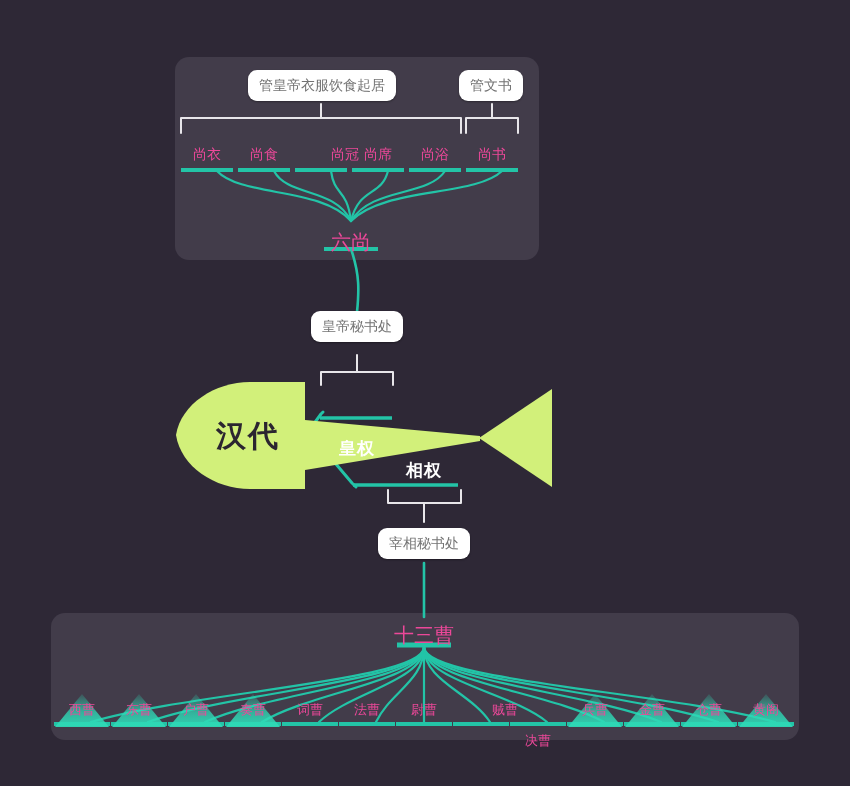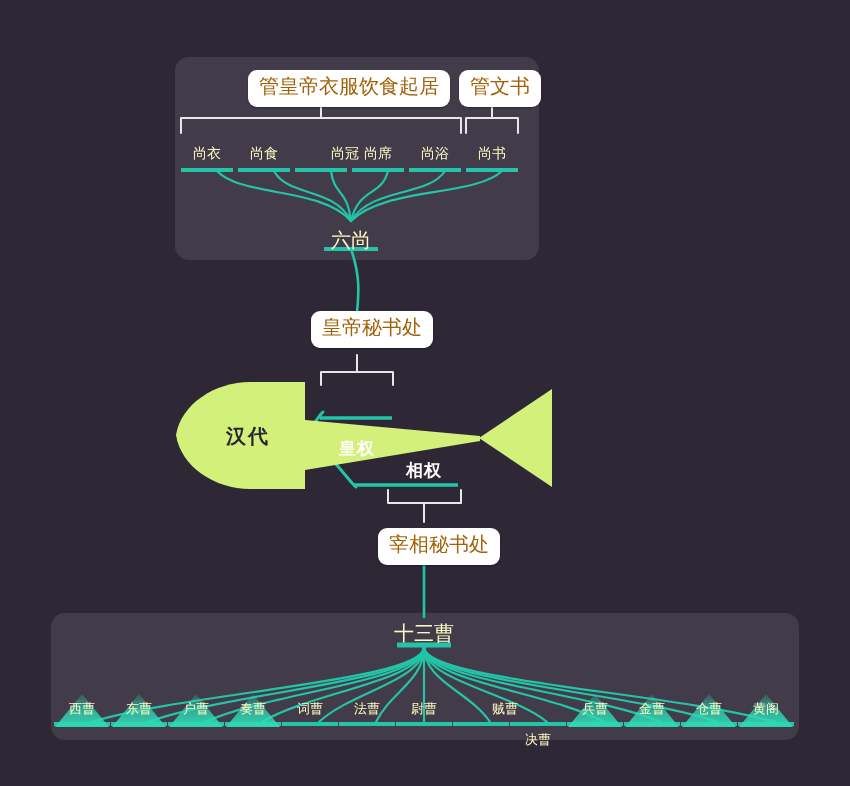--- a/index.html
+++ b/index.html
@@ -18,58 +18,56 @@
     border-radius:14px;
   }
   #panel-top{left:175px;top:57px;width:364px;height:203px;}
   #panel-bottom{left:51px;top:613px;width:748px;height:127px;}
 
   svg.layer{position:absolute;left:0;top:0;width:850px;height:786px;overflow:visible;pointer-events:none;}
 
   .chip{
     position:absolute;
     background:#ffffff;
-    color:#a16207;
+    color:#737373;
     border-radius:9px;
-    font-size:20px;
+    font-size:14px;
     line-height:1;
     padding:8px 11px 9px 11px;
     white-space:nowrap;
     box-shadow:0 1px 2px rgba(0,0,0,.35);
-    font-family:Liberation Mono, monospace;
   }
 
   .nodelabel{
     position:absolute;
-    color:#fef9c3;
+    color:#ec4899;
     white-space:nowrap;
     line-height:1;
     text-align:center;
     transform:translateX(-50%);
-    font-family:Liberation Mono, monospace;
   }
   .nodelabel.sm{font-size:14px;}
   .nodelabel.md{font-size:20px;}
   .nodelabel.bottom{font-size:13px;}
 
   .branchlabel{
     position:absolute;
     color:#ffffff;
     font-size:17px;
     font-weight:bold;
     white-space:nowrap;
     line-height:1;
     transform:translateX(-50%);
     letter-spacing:1px;
   }
 
   .fishtext{
     position:absolute;
     color:#2b2530;
-    font-size:20px;
+    font-size:30px;
     font-weight:bold;
     white-space:nowrap;
     line-height:1;
     transform:translate(-50%,-50%);
     letter-spacing:2px;
     text-align:center;
   }
 </style>
 </head>
 <body>

